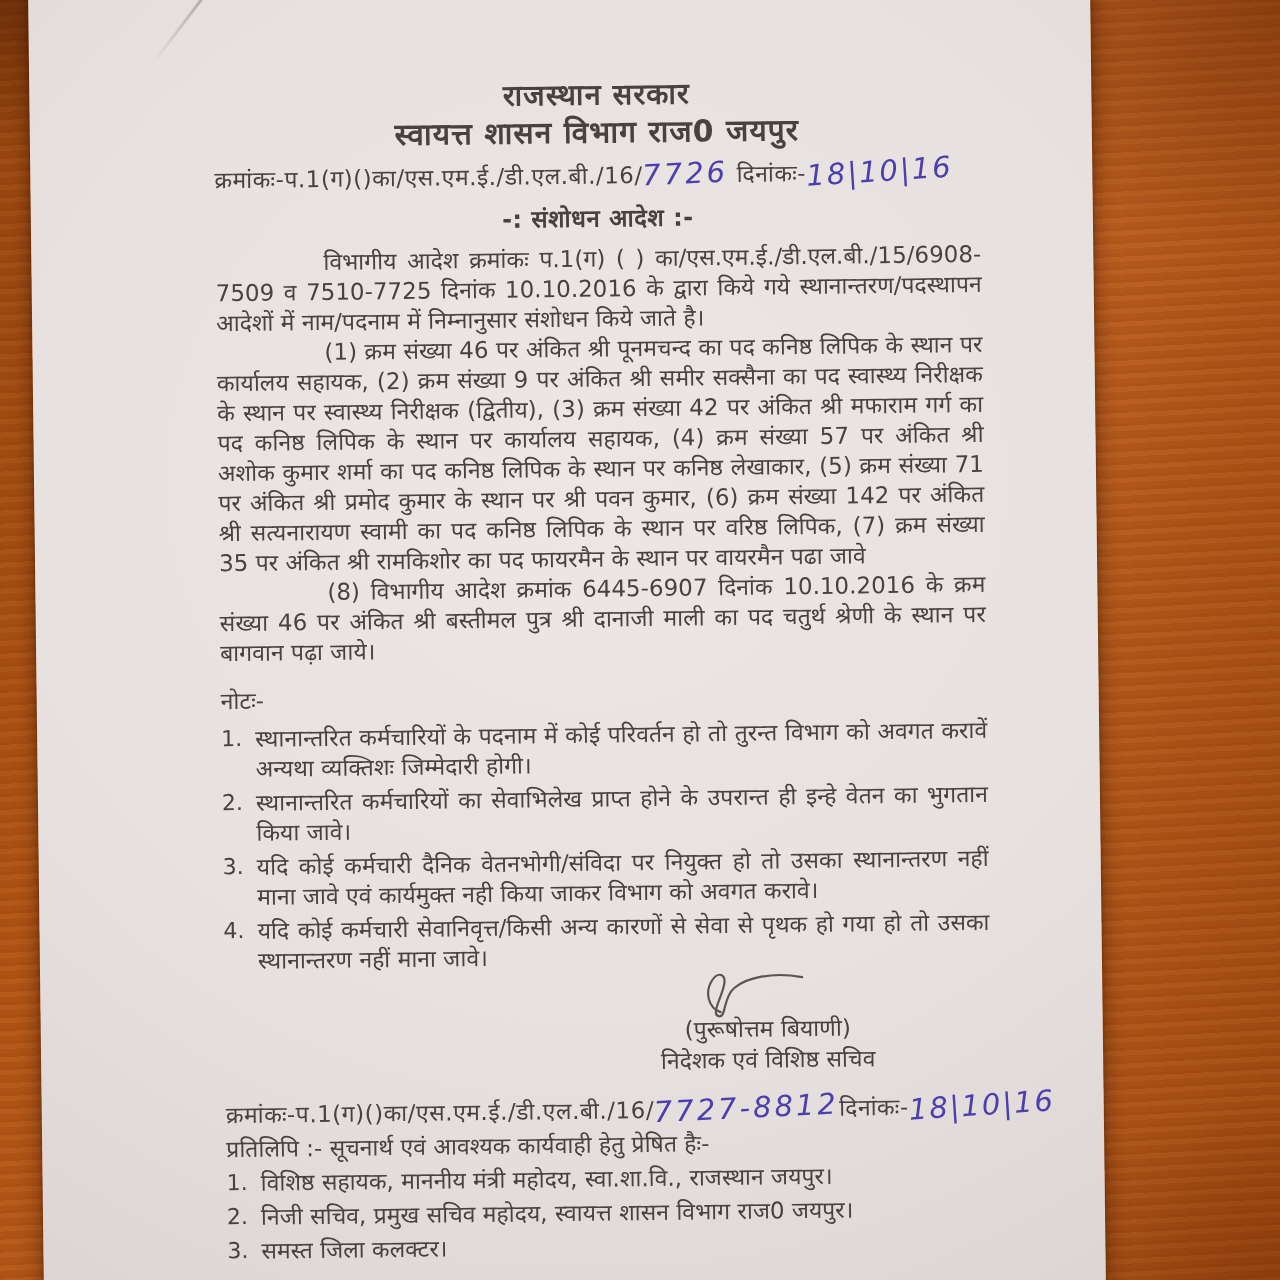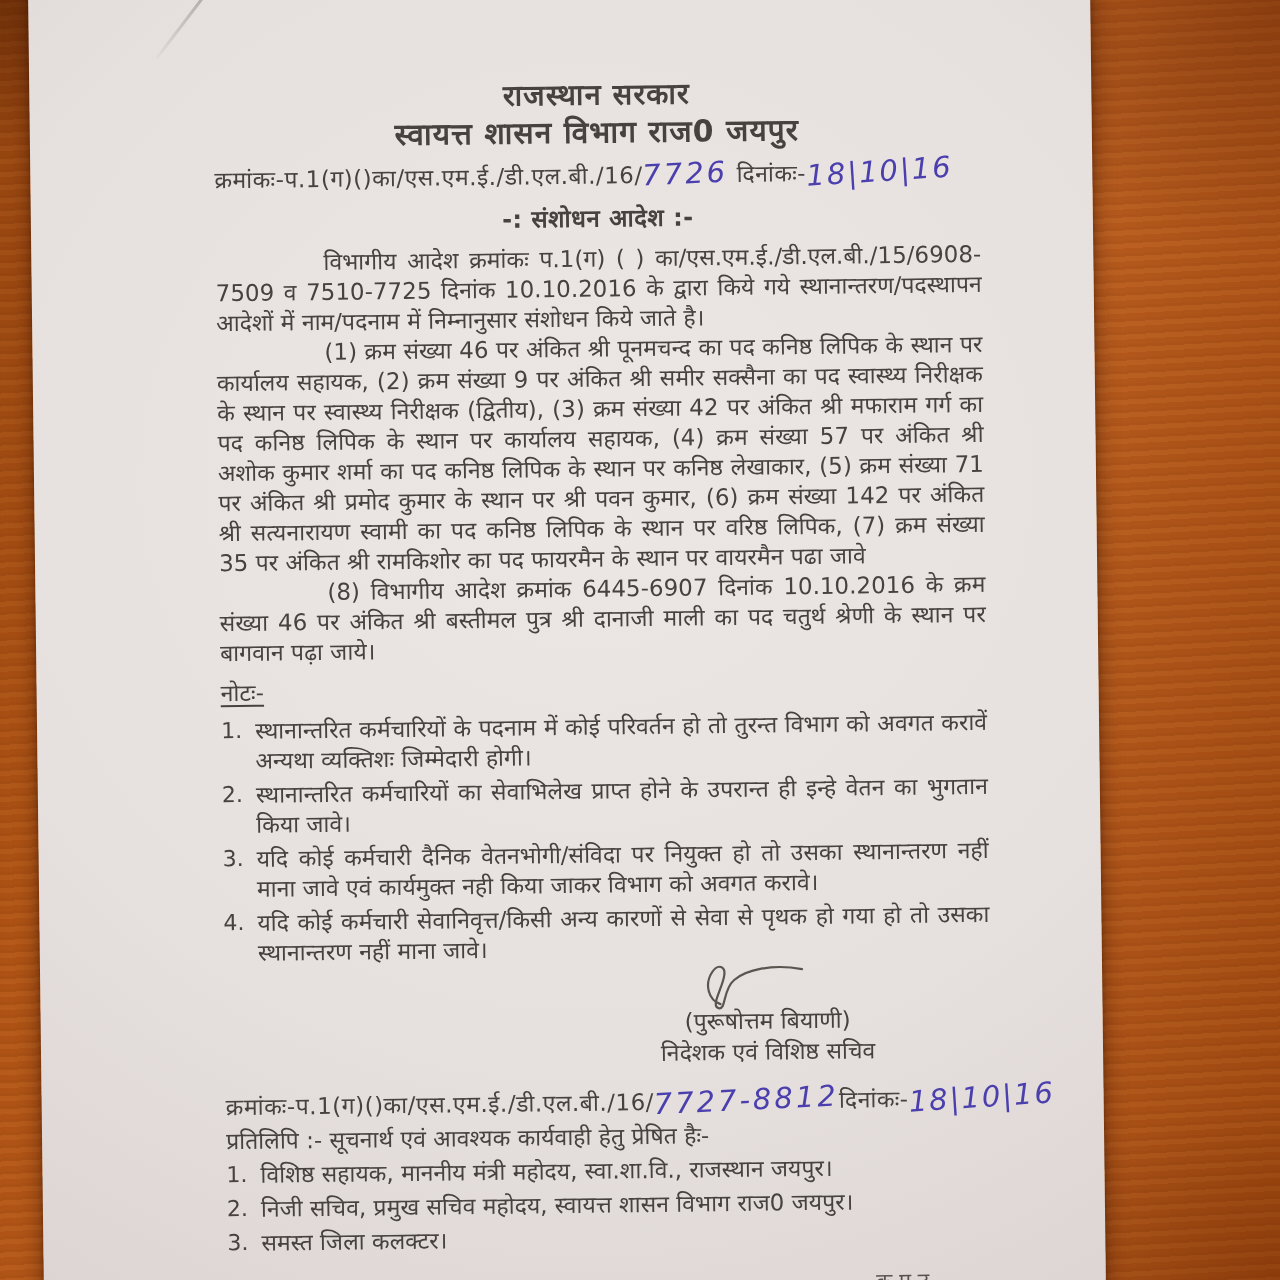--- a/index.html
+++ b/index.html
@@ -42,21 +42,21 @@
     color:#4b3fae;font-size:29px;font-style:italic;letter-spacing:3px;
     display:inline-block;transform:rotate(-2deg);position:relative;top:1px;
     font-weight:500;
   }
   .hand.date{transform:rotate(-3deg);letter-spacing:2px;}
   .refline .datepart{margin-left:auto;margin-right:28px;display:flex;align-items:baseline;}
   .order-heading{text-align:center;font-size:24px;font-weight:bold;margin-top:10px;letter-spacing:.5px;}
   .bodytext{font-size:23px;line-height:30px;text-align:justify;}
   p.para{margin:0;text-indent:108px;}
   p.para.first{margin-top:10px;}
-  .note-head{display:inline-block;font-size:23px;margin-top:8px;text-decoration:underline;text-underline-offset:4px;}
+  .note-head{display:inline-block;font-size:23px;margin-top:16px;text-underline-offset:4px;}
   .note-list{margin-top:8px;}
   .note-item{display:flex;margin-bottom:4px;}
   .note-item .num{width:34px;flex:none;font-size:22px;line-height:30px;}
   .note-item .txt{flex:1;}
   .sig{
     margin-top:-6px;text-align:center;width:330px;margin-left:auto;margin-right:58px;
     font-size:23px;line-height:31px;
   }
   .sig svg{display:block;margin:0 0 -6px 96px;}
   .refline.bottom{margin-top:14px;}

